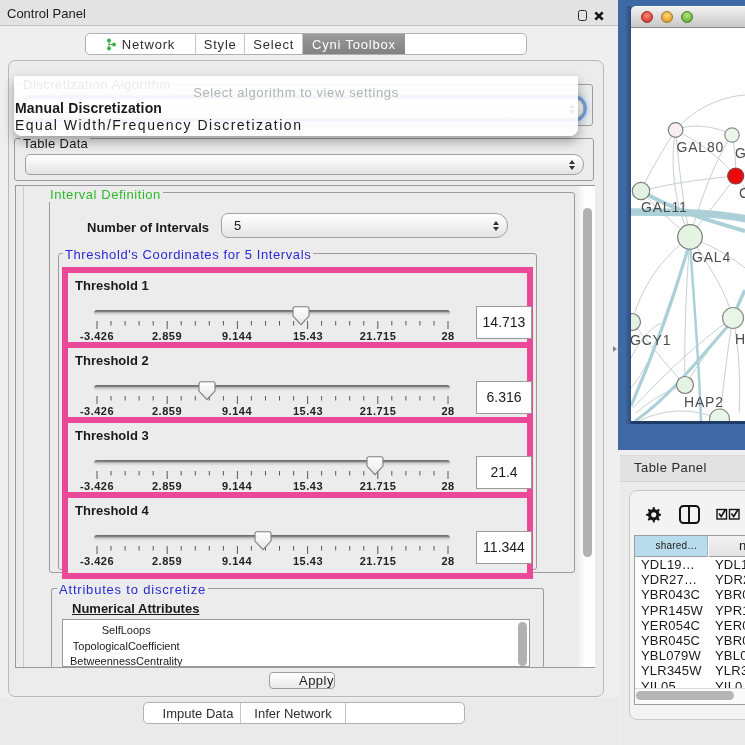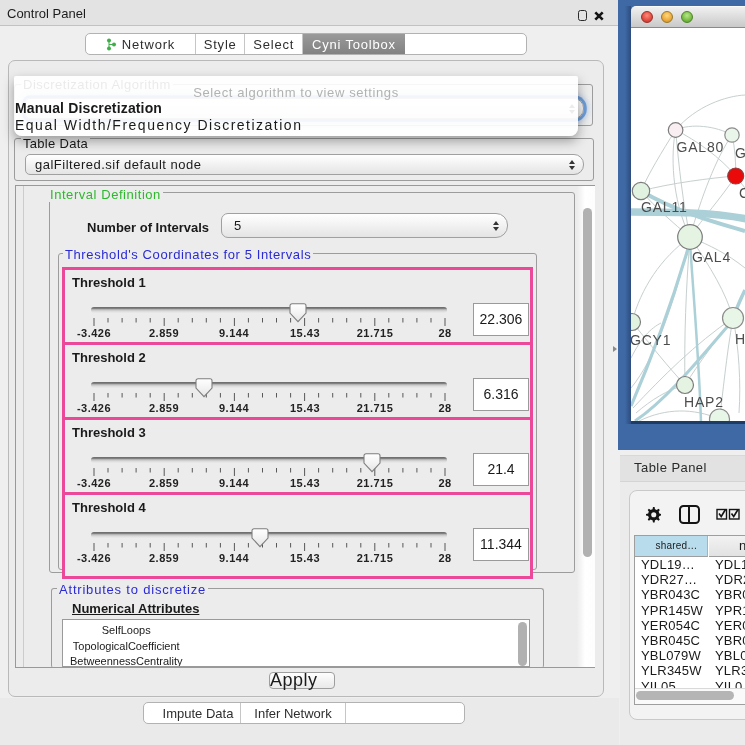--- a/index.html
+++ b/index.html
@@ -32,36 +32,36 @@
   .combo .txt { position:absolute; left:9px; top:calc(50% - 1px); transform:translateY(-50%); letter-spacing:.5px; }
   .arrows { position:absolute; right:7px; top:50%; transform:translateY(-50%); width:7px; }
   .arrows .up { width:0; height:0; border-left:3.5px solid transparent; border-right:3.5px solid transparent;
                 border-bottom:4.5px solid #333; margin-bottom:2px; }
   .arrows .dn { width:0; height:0; border-left:3.5px solid transparent; border-right:3.5px solid transparent;
                 border-top:4.5px solid #333; }
   
   #scrollpane { left:15px; top:185px; width:580px; height:483px; border:1px solid #999;
                 background:#ececec; }
   
-  .tbox { position:absolute; left:62px; width:471px; height:87px; border:3px solid #ec4899;
+  .tbox { position:absolute; left:62px; width:471px; height:87px; border:6px solid #ec4899;
           background:#ececec; }
   .tbox .ttitle { position:absolute; left:7px; top:5px; font-weight:bold; font-size:13px; }
   .track { position:absolute; left:26px; top:37px; width:356px; height:6px; border-radius:3px;
            background:linear-gradient(#707070,#707070 1.2px,#b2b2b2 2.4px,#d8d8d8 65%,#ebebeb); }
   .vfield { position:absolute; left:408px; top:33px; width:56px; height:33px; background:#fff;
             border:1px solid #9a9a9a; font-size:14px; text-align:center; line-height:31px; }
   .ticklbl { position:absolute; top:57px; font-size:11px; font-weight:bold; letter-spacing:.5px; color:#222;
              transform:translateX(-50%); }
   
   .vsb-track { position:absolute; background:linear-gradient(90deg,#ececec,#ffffff 45%,#fdfdfd); }
   .sb-thumb { position:absolute; background:#b1b1b1; border-radius:5px; }
   
   #applybtn { left:269px; top:672px; width:66px; height:17px; border:1px solid #9e9e9e;
               border-radius:4px; background:linear-gradient(#fefefe,#e9e9e9);
-              font-size:18px; letter-spacing:.5px; text-align:left; line-height:15px; }
+              font-size:13px; letter-spacing:.5px; text-align:right; line-height:15px; }
   #bottabs { left:143px; top:702px; width:322px; height:22px; background:#fff;
              border:1px solid #b2b2b2; border-radius:5px; display:flex; overflow:hidden;
              font-size:13px; color:#2e2e2e; }
   #bottabs .seg { display:flex; align-items:center; justify-content:center;
                   border-right:1px solid #c6c6c6; height:100%; }
   #bottabs .sel { background:linear-gradient(#9a9a9a,#828282); color:#fff; }
   
   #desktop { left:618px; top:0; width:127px; height:450px; background:#3e69a5; }
   #netwin-tb { left:631px; top:6px; width:114px; height:22px;
                background:linear-gradient(#f0f0f0,#c9c9c9); border-top:1px solid #fafafa;
@@ -111,21 +111,20 @@
      box-shadow:0 0 0 2.75px rgba(86,142,212,.8), 0 0 6px 3px rgba(86,142,212,.45);">
   <div class="arrows">
       <div class="up"></div>
       <div class="dn"></div>
     </div>
 </div>
 
 <div class="group" style="left:14px; top:138px; width:580px; height:43px;"></div>
 <div class="grouplabel" style="left:21px; top:136px; letter-spacing:.3px;">Table Data</div>
 <div class="combo" style="left:25px; top:154px; width:559px; height:21px;">
-  <div class="txt">galFiltered.sif default node</div>
   <div class="arrows">
       <div class="up"></div>
       <div class="dn"></div>
     </div>
 </div>
 
 <div class="abs" id="scrollpane"></div>
 <div class="abs" style="left:22.5px; top:186px; width:1px; height:481px; background:#cccccc;"></div>
 
 <div class="group" style="left:49px; top:192px; width:526px; height:381px;"></div>
@@ -151,21 +150,21 @@
     </svg>
   <svg class="thumb" style="position:absolute; left:224px; top:33px;" width="18" height="20" viewBox="0 0 18 20">
       <path d="M3 0.7 h12 a2 2 0 0 1 2 2 v7.3 l-8 8.6 l-8 -8.6 v-7.3 a2 2 0 0 1 2 -2 z" fill="url(#thg)" stroke="#7e7e7e" stroke-width="1.1"></path>
     </svg>
   <div class="ticklbl" style="left:29px;">-3.426</div>
   <div class="ticklbl" style="left:99px;">2.859</div>
   <div class="ticklbl" style="left:169px;">9.144</div>
   <div class="ticklbl" style="left:240px;">15.43</div>
   <div class="ticklbl" style="left:310px;">21.715</div>
   <div class="ticklbl" style="left:380px;">28</div>
-  <div class="vfield">22.306</div>
+  <div class="vfield">14.713</div>
 </div>
 <div class="tbox" style="top:342px;">
   <div class="ttitle">Threshold 2</div>
   <div class="track"></div>
   <svg class="ticks" style="position:absolute; left:27px; top:48px;" width="356" height="9">
       <use href="#tickset"></use>
     </svg>
   <svg class="thumb" style="position:absolute; left:130px; top:33px;" width="18" height="20" viewBox="0 0 18 20">
       <path d="M3 0.7 h12 a2 2 0 0 1 2 2 v7.3 l-8 8.6 l-8 -8.6 v-7.3 a2 2 0 0 1 2 -2 z" fill="url(#thg)" stroke="#7e7e7e" stroke-width="1.1"></path>
     </svg>

